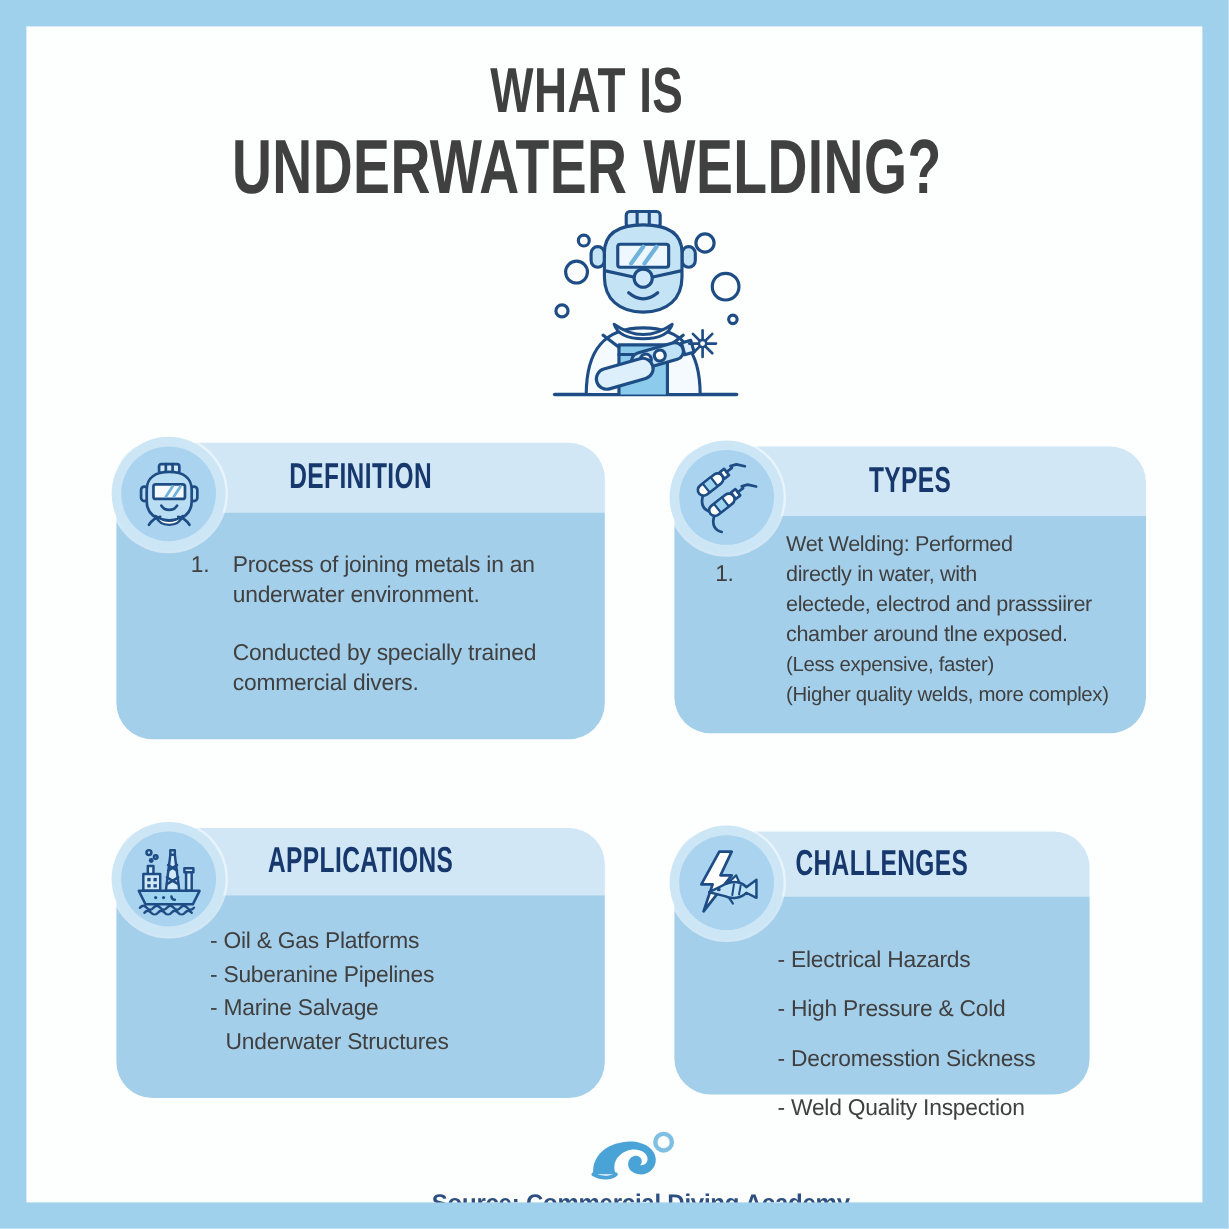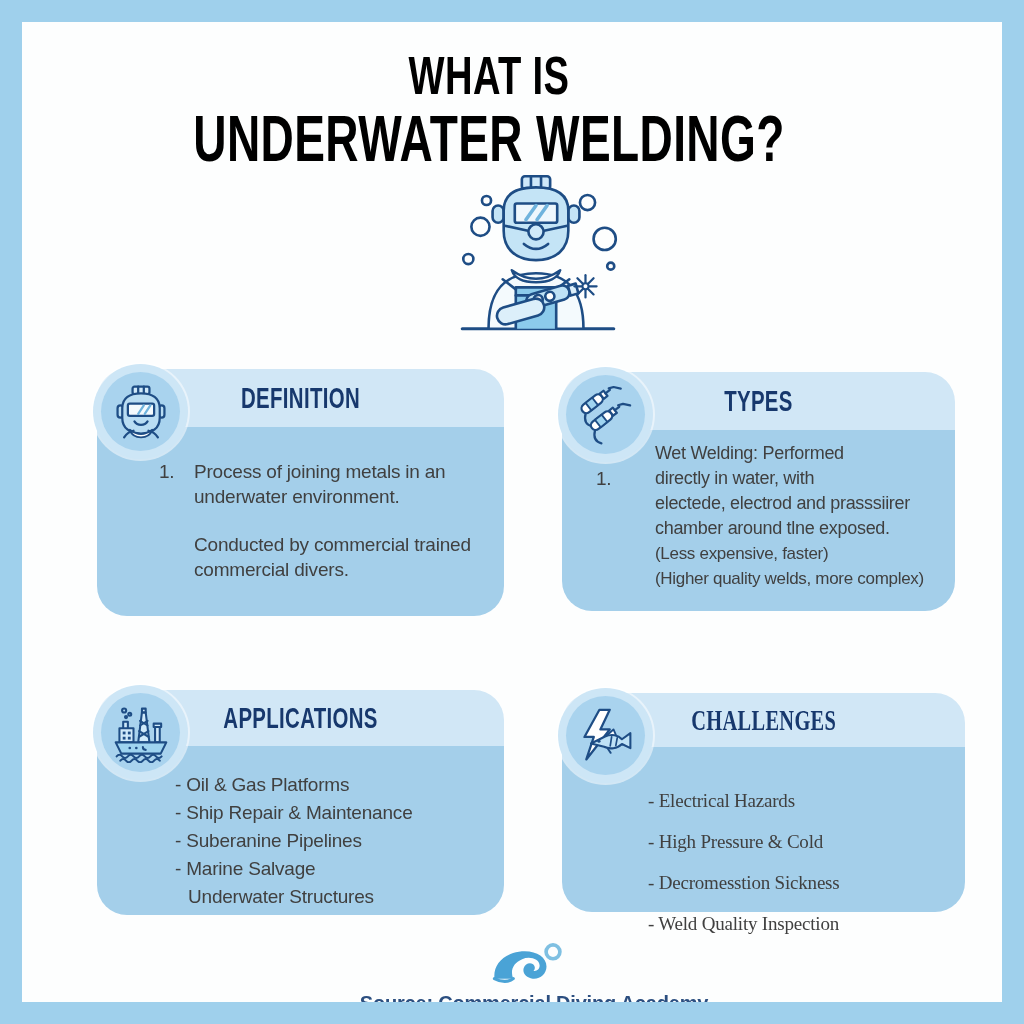--- a/index.html
+++ b/index.html
@@ -2,21 +2,21 @@
 <html><head>
 <meta charset="utf-8">
 <style>
   html,body{margin:0;padding:0;background:#e8eef2;}
   .canvas{
     position:relative;width:1024px;height:1024px;margin:0 auto;
     box-sizing:border-box;background:#fdfefe;border:22px solid #9fd0ec;
     font-family:"Liberation Sans", sans-serif;overflow:hidden;
   }
   
-  .title-block{position:absolute;left:0;top:24px;width:934px;text-align:center;color:#000000;}
+  .title-block{position:absolute;left:0;top:24px;width:934px;text-align:center;color:#404040;}
   .title-line1{font-size:53px;font-weight:700;line-height:60px;transform:scaleX(0.72);transform-origin:50% 50%;white-space:nowrap;letter-spacing:0.5px;}
   .title-line2{font-size:64px;font-weight:700;line-height:66px;transform:scaleX(0.72);transform-origin:50% 50%;white-space:nowrap;letter-spacing:0.5px;}
   
   .hero{position:absolute;left:413px;top:146px;width:202px;height:167px;}
   
   .card{position:absolute;border-radius:30px;}
   .card-header{position:absolute;left:0;right:0;top:0;background:#d1e7f6;border-radius:30px 30px 0 0;display:flex;align-items:center;justify-content:center;}
   .card-body{position:absolute;left:0;right:0;bottom:0;background:#a4cfea;border-radius:0 0 30px 30px;box-sizing:border-box;color:#404040;}
   .card-title{font-size:30px;font-weight:700;color:#17386d;transform:scaleX(0.68);transform-origin:50% 50%;white-space:nowrap;letter-spacing:0.5px;}
   .icon-circle{position:absolute;left:-4px;top:-5px;width:95px;height:95px;border-radius:50%;background:#cde6f6;box-shadow:0 0 0 2px rgba(255,255,255,0.5);}
@@ -24,21 +24,21 @@
   .icon-inner svg{width:60px;height:60px;}
   #card-definition{left:75px;top:347px;width:407px;height:247px;}
   #card-definition .card-header{height:58px;}
   #card-definition .card-body{top:58px;}
   #card-types{left:540px;top:350px;width:393px;height:239px;}
   #card-types .card-header{height:58px;}
   #card-types .card-body{top:58px;}
   #card-applications{left:75px;top:668px;width:407px;height:225px;}
   #card-applications .card-header{height:56px;}
   #card-applications .card-body{top:56px;}
-  #card-challenges{left:540px;top:671px;width:403px;height:219px;font-family:Liberation Serif, serif;}
+  #card-challenges{left:540px;top:671px;width:346px;height:219px;}
   #card-challenges .card-header{height:54px;}
   #card-challenges .card-body{top:54px;}
   
   .def-body{padding:32px 0 0 62px;font-size:19px;letter-spacing:-0.2px;}
   .def-row{display:flex;line-height:25px;}
   .def-row + .def-row{margin-top:23px;}
   .def-marker{width:35px;flex:0 0 35px;}
   .def-lines div{white-space:nowrap;}
   .types-body{padding:11px 0 0 34px;font-size:18px;letter-spacing:-0.3px;}
   .types-row{display:flex;line-height:25px;}
@@ -119,21 +119,21 @@
       <div class="def-row">
         <span class="def-marker">1.</span>
         <div class="def-lines">
           <div>Process of joining metals in an</div>
           <div>underwater environment.</div>
         </div>
       </div>
       <div class="def-row">
         <span class="def-marker"></span>
         <div class="def-lines">
-          <div>Conducted by commercial trained</div>
+          <div>Conducted by specially trained</div>
           <div>commercial divers.</div>
         </div>
       </div>
     </div>
     <div class="icon-circle">
       <div class="icon-inner">
         <svg viewBox="0 0 64 64">
           <g fill="none" stroke="#1e4d85" stroke-width="2.4" stroke-linecap="round" stroke-linejoin="round">
             <rect x="23" y="5" width="18" height="8" rx="2" fill="#cfe9fa"></rect>
             <line x1="29" y1="5" x2="29" y2="13"></line>
@@ -209,21 +209,20 @@
       </div>
     </div>
   </section>
 
   <section class="card" id="card-applications">
     <div class="card-header">
       <span class="card-title">APPLICATIONS</span>
     </div>
     <div class="card-body list-body apps-body">
       <div class="list-item">- Oil &amp; Gas Platforms</div>
-      <div class="list-item">- Ship Repair &amp; Maintenance</div>
       <div class="list-item">- Suberanine Pipelines</div>
       <div class="list-item">- Marine Salvage</div>
       <div class="list-item indent">Underwater Structures</div>
     </div>
     <div class="icon-circle">
       <div class="icon-inner">
         <svg viewBox="0 0 64 64">
           <g fill="none" stroke="#1e4d85" stroke-width="2.2" stroke-linecap="round" stroke-linejoin="round">
             <circle cx="14" cy="8" r="2.2"></circle>
             <circle cx="20" cy="12" r="1.6"></circle>

